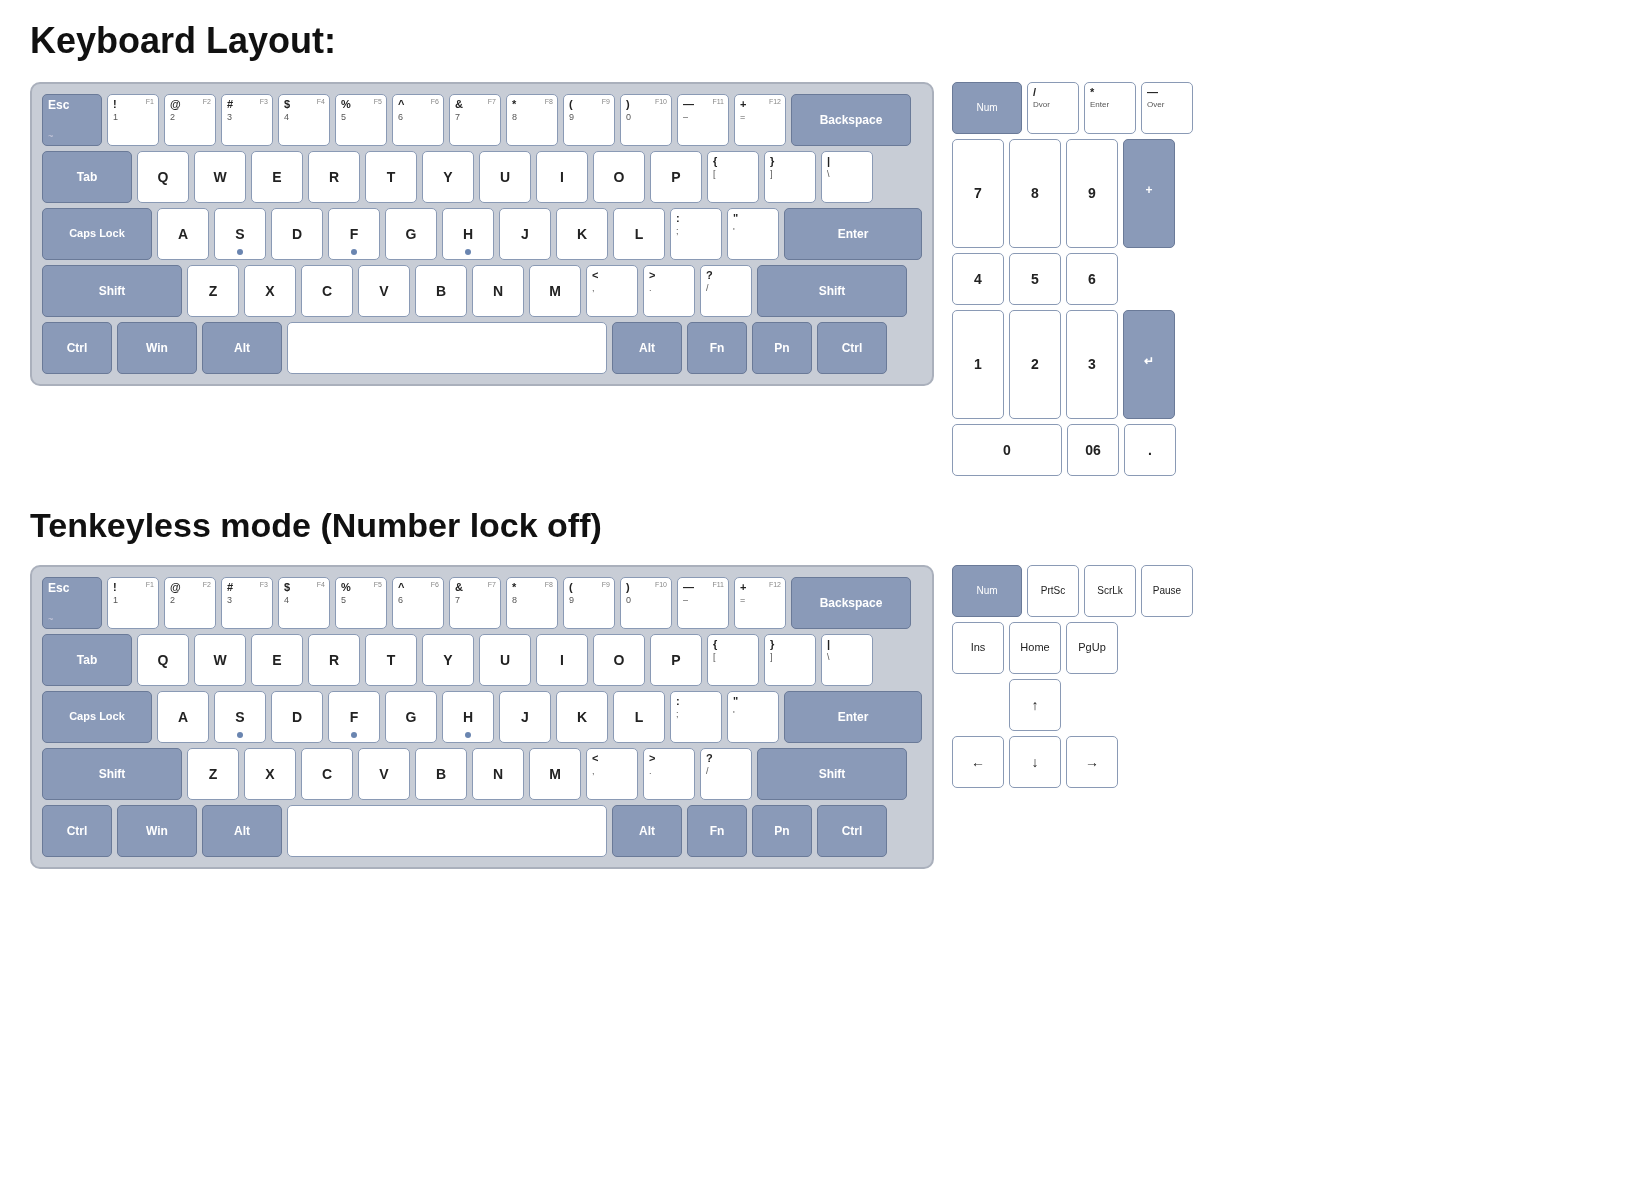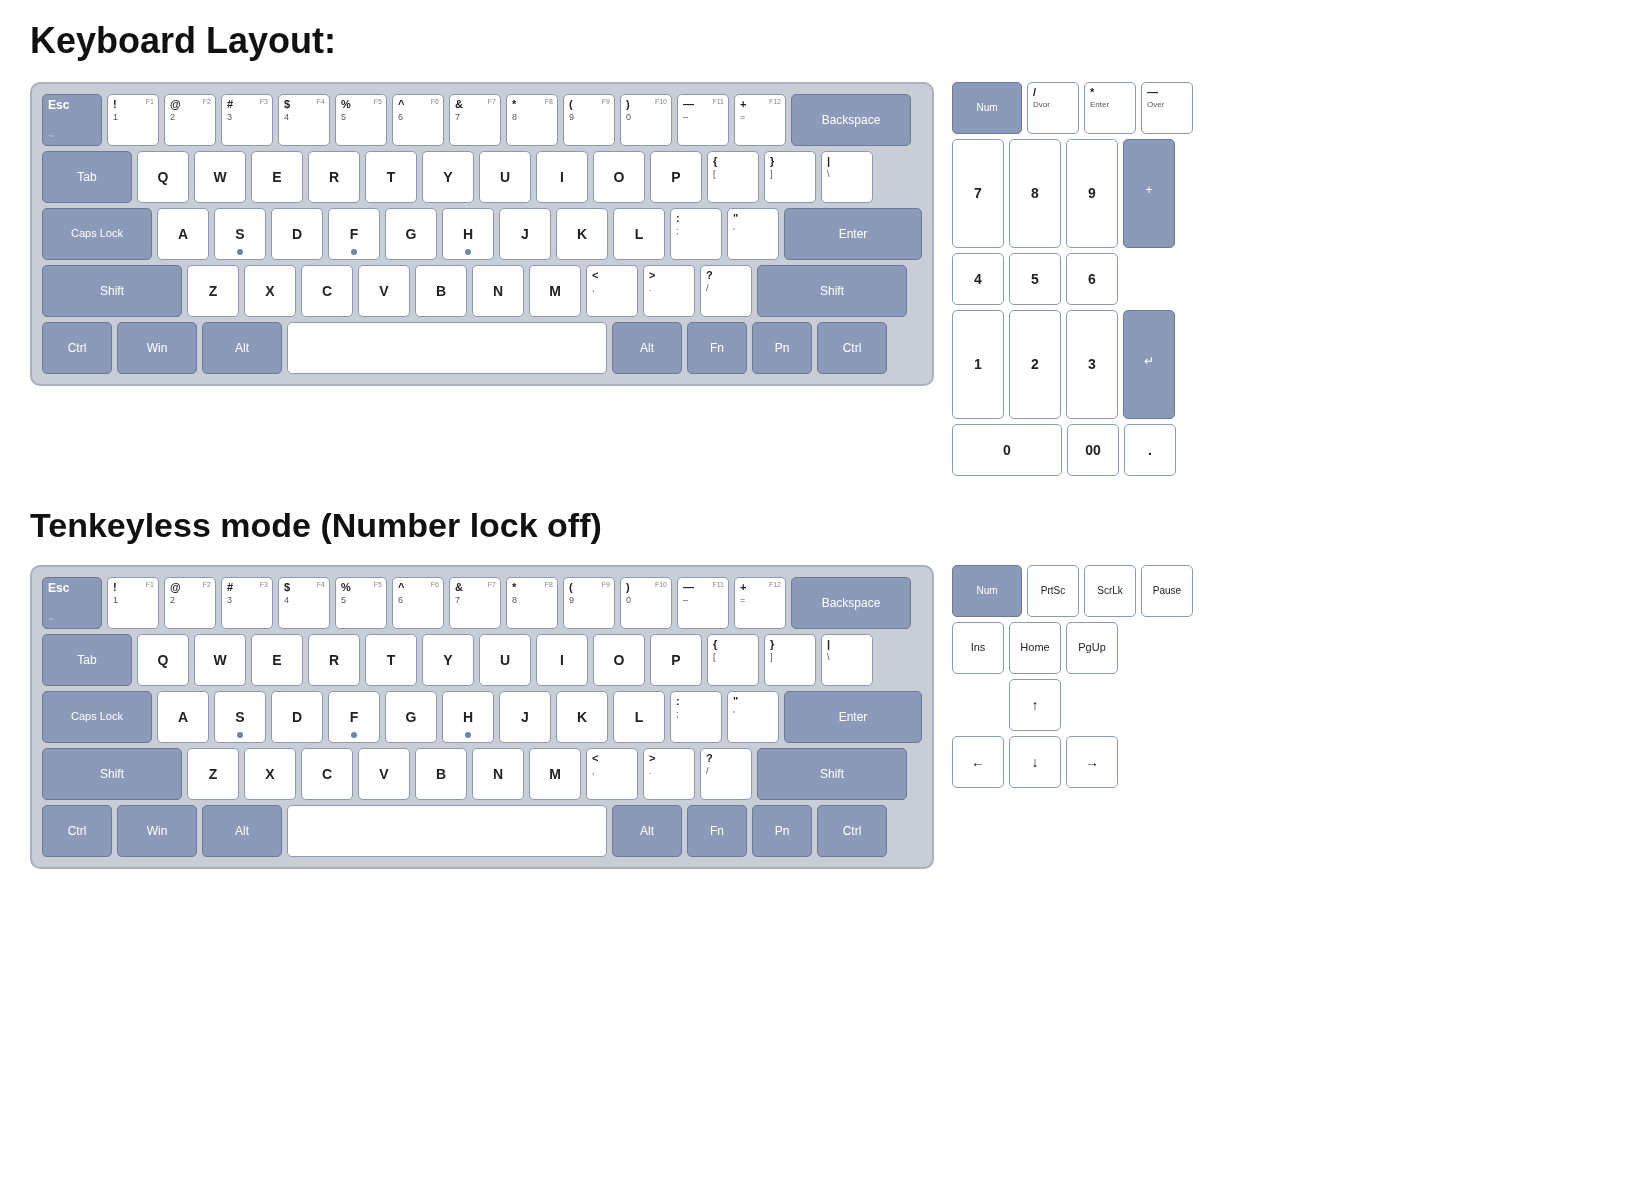--- a/index.html
+++ b/index.html
@@ -143,21 +143,21 @@
     }
 
     
     .key .esc-top { font-size: 12px; font-weight: bold; }
     .key .esc-bot { font-size: 9px; color: #888; margin-top: auto; }
     .key.gray .esc-bot { color: #ccd; }
 
     
     .key .enter-label {
       font-size: 12px;
-      font-weight: normal;
+      font-weight: bold;
       margin: auto;
     }
   </style>
 </head>
 <body>
 
 <h1>Keyboard Layout:</h1>
 
 <div class="keyboard-wrap">
   <div class="keyboard">
@@ -470,21 +470,21 @@
       <div class="key gray tall">
         <span class="enter-label">↵</span>
       </div>
     </div>
 
     <div class="key-row-numpad">
       <div class="key w110">
           <span class="center-label">0</span>
         </div>
       <div class="key">
-          <span class="center-label">00</span>
+          <span class="center-label">06</span>
         </div>
       <div class="key">
           <span class="center-label">.</span>
         </div>
     </div>
   </div>
 
 </div>
 
 <h2>Tenkeyless mode (Number lock off)</h2>

